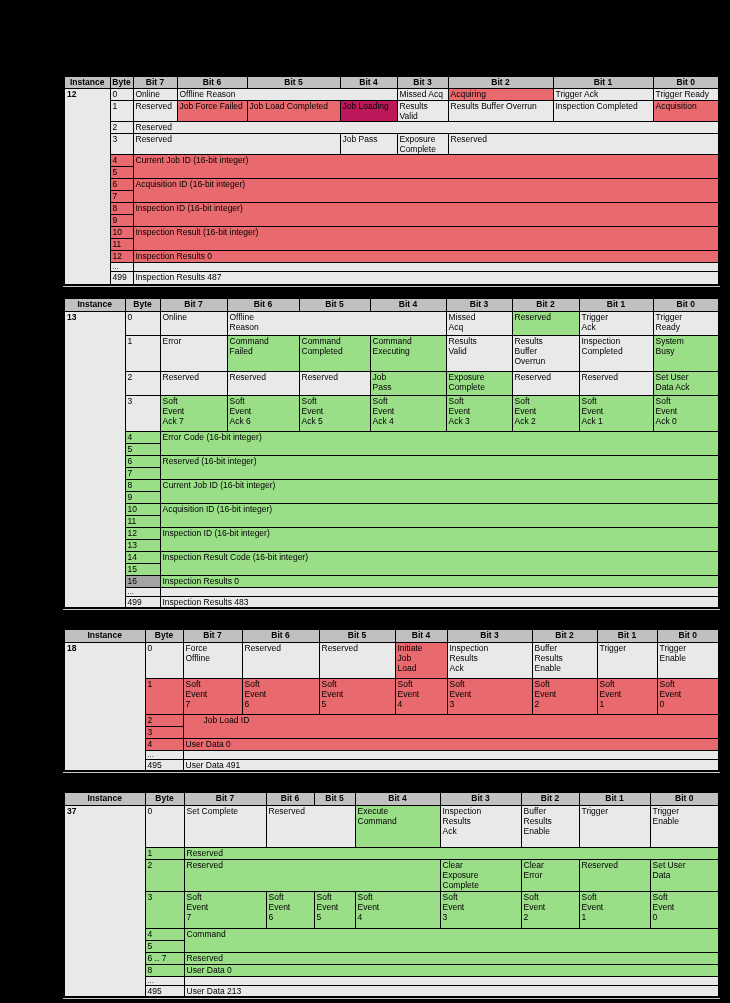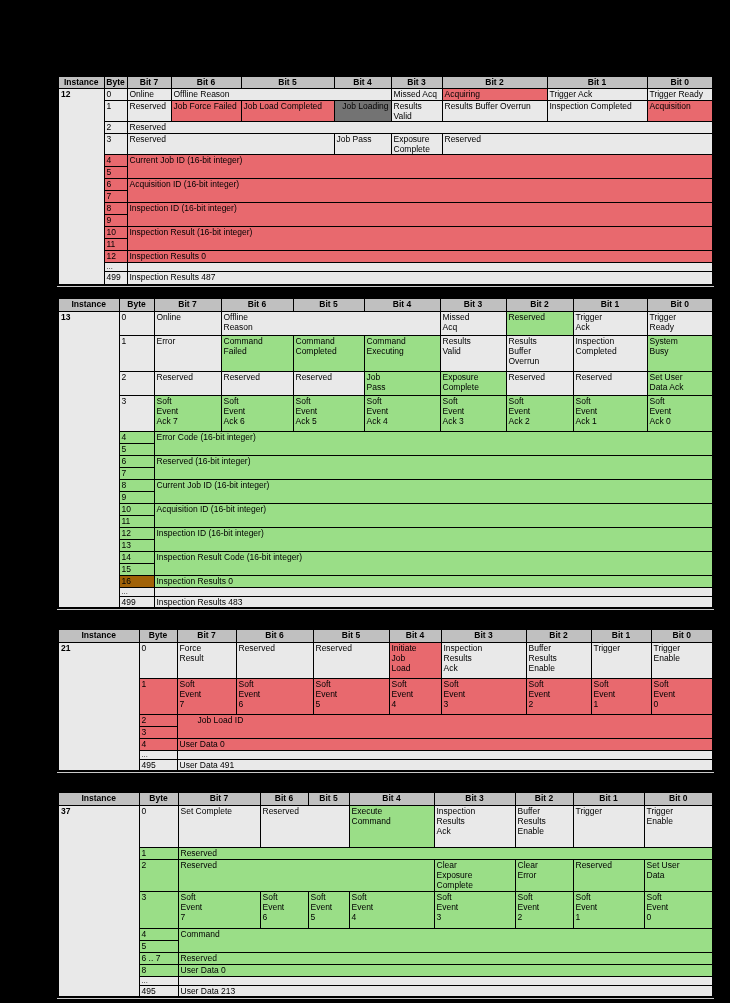--- a/index.html
+++ b/index.html
@@ -1,17 +1,17 @@
 <!DOCTYPE html>
 <html><head>
 <meta charset="utf-8">
 <title>Assembly Instance Bit Tables</title>
 <style>
   html,body{margin:0;padding:0;background:#000;width:730px;height:1003px;overflow:hidden;position:relative}
-  .tbl-host{position:absolute;left:57px;width:655px}
+  .tbl-host{position:absolute;left:63px;width:655px}
   .pos-0{top:75px}
   .pos-1{top:297px}
   .pos-2{top:628px}
   .pos-3{top:791px}
   table.grid{
     border-collapse:collapse;table-layout:fixed;width:655px;
     font-family:"Liberation Sans",sans-serif;font-size:8.5px;line-height:1.2;color:#000;
     border:2px solid #000;box-shadow:0 1px 0 #c9c9c9;background:#e9e9e9;
   }
   table.grid th,table.grid td{
@@ -65,21 +65,21 @@
           <td>Missed Acq</td>
           <td style="background: rgb(232, 105, 110);">Acquiring</td>
           <td>Trigger Ack</td>
           <td>Trigger Ready</td>
         </tr>
         <tr style="height: 12px;">
           <td>1</td>
           <td>Reserved</td>
           <td style="background: rgb(232, 105, 110);">Job Force Failed</td>
           <td style="background: rgb(232, 105, 110);">Job Load Completed</td>
-          <td style="background: #737373; text-align: right;">Job Loading</td>
+          <td style="background: #be185d;">Job Loading</td>
           <td>Results Valid</td>
           <td>Results Buffer Overrun</td>
           <td>Inspection Completed</td>
           <td style="background: rgb(232, 105, 110);">Acquisition</td>
         </tr>
         <tr style="height: 12px;">
           <td>2</td>
           <td colspan="8">Reserved</td>
         </tr>
         <tr style="height: 18px;">
@@ -272,21 +272,21 @@
           <td style="background: rgb(154, 222, 135);">13</td>
         </tr>
         <tr style="height: 12px;">
           <td style="background: rgb(154, 222, 135);">14</td>
           <td colspan="8" rowspan="2" style="background: rgb(154, 222, 135);">Inspection Result Code (16-bit integer)</td>
         </tr>
         <tr style="height: 12px;">
           <td style="background: rgb(154, 222, 135);">15</td>
         </tr>
         <tr style="height: 12px;">
-          <td style="background: #a16207;">16</td>
+          <td style="background: #a3a3a3;">16</td>
           <td colspan="8" style="background: rgb(154, 222, 135);">Inspection Results 0</td>
         </tr>
         <tr class="dots" style="height: 9px;">
           <td>...</td>
           <td colspan="8"></td>
         </tr>
         <tr style="height: 12px;">
           <td>499</td>
           <td colspan="8">Inspection Results 483</td>
         </tr>
@@ -316,24 +316,24 @@
           <th>Bit 5</th>
           <th>Bit 4</th>
           <th>Bit 3</th>
           <th>Bit 2</th>
           <th>Bit 1</th>
           <th>Bit 0</th>
         </tr>
       </thead>
       <tbody>
         <tr style="height: 36px;">
-          <td rowspan="7" class="inst">21</td>
+          <td rowspan="7" class="inst">18</td>
           <td>0</td>
           <td>Force
-Result</td>
+Offline</td>
           <td>Reserved</td>
           <td>Reserved</td>
           <td style="background: rgb(232, 105, 110);">Initiate
 Job
 Load</td>
           <td>Inspection
 Results
 Ack</td>
           <td>Buffer
 Results

